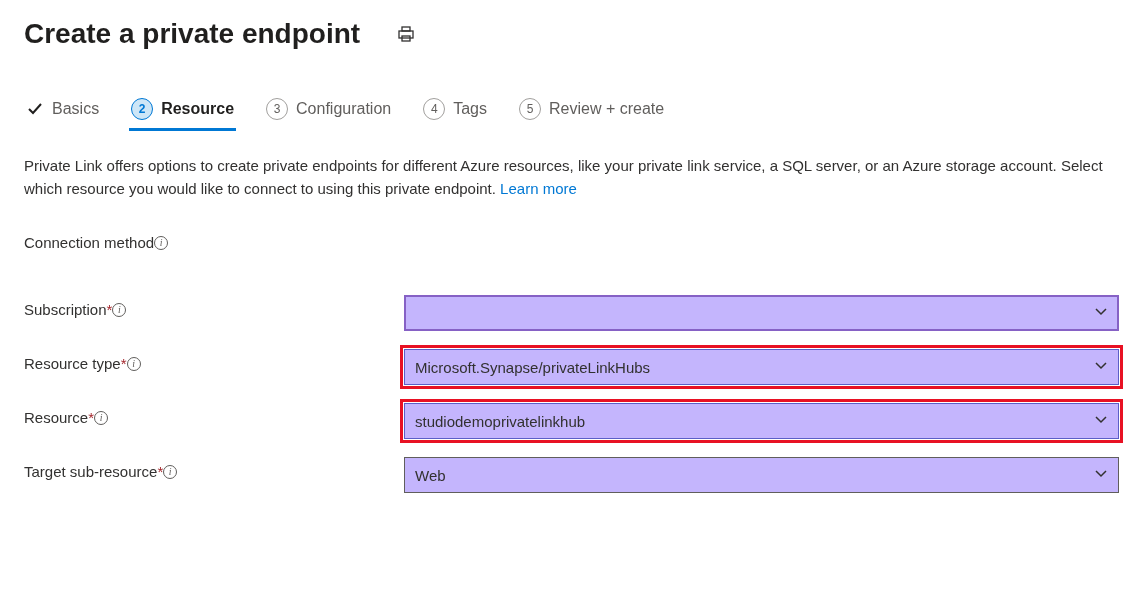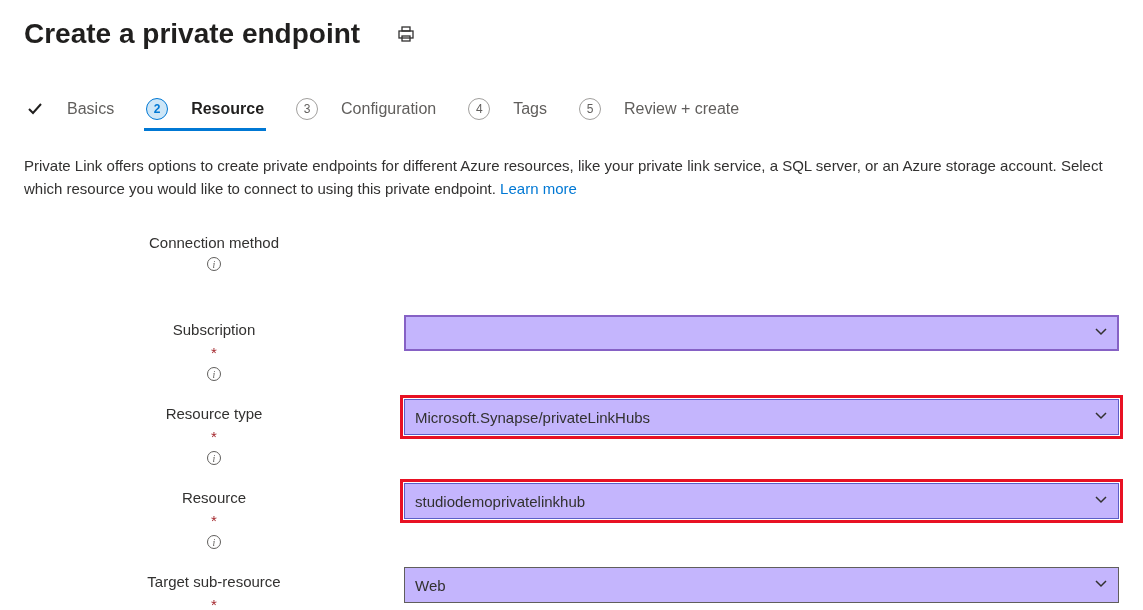--- a/index.html
+++ b/index.html
@@ -26,21 +26,21 @@
     .tabs {
       display: flex;
       align-items: center;
       gap: 28px;
       border-bottom: 1px solid transparent;
       margin-bottom: 24px;
     }
     .tab {
       display: flex;
       align-items: center;
-      gap: 23px;
+      gap: 8px;
       padding: 6px 2px 10px 2px;
       cursor: pointer;
       color: #605e5c;
       font-size: 16px;
       position: relative;
     }
     .tab.active {
       color: #201f1e;
       font-weight: 600;
     }
@@ -87,22 +87,20 @@
       align-items: flex-start;
       margin-bottom: 18px;
     }
     .form-label-col {
       width: 380px;
       padding-top: 6px;
       font-size: 15px;
       color: #323130;
       display: flex;
       align-items: center;
-      gap: 6px;
-      flex-direction: column;
     }
     .form-control-col {
       flex: 1;
       max-width: 720px;
     }
     .required { color: #a4262c; }
     .info-icon {
       display: inline-flex;
       width: 14px; height: 14px;
       border-radius: 50%;

